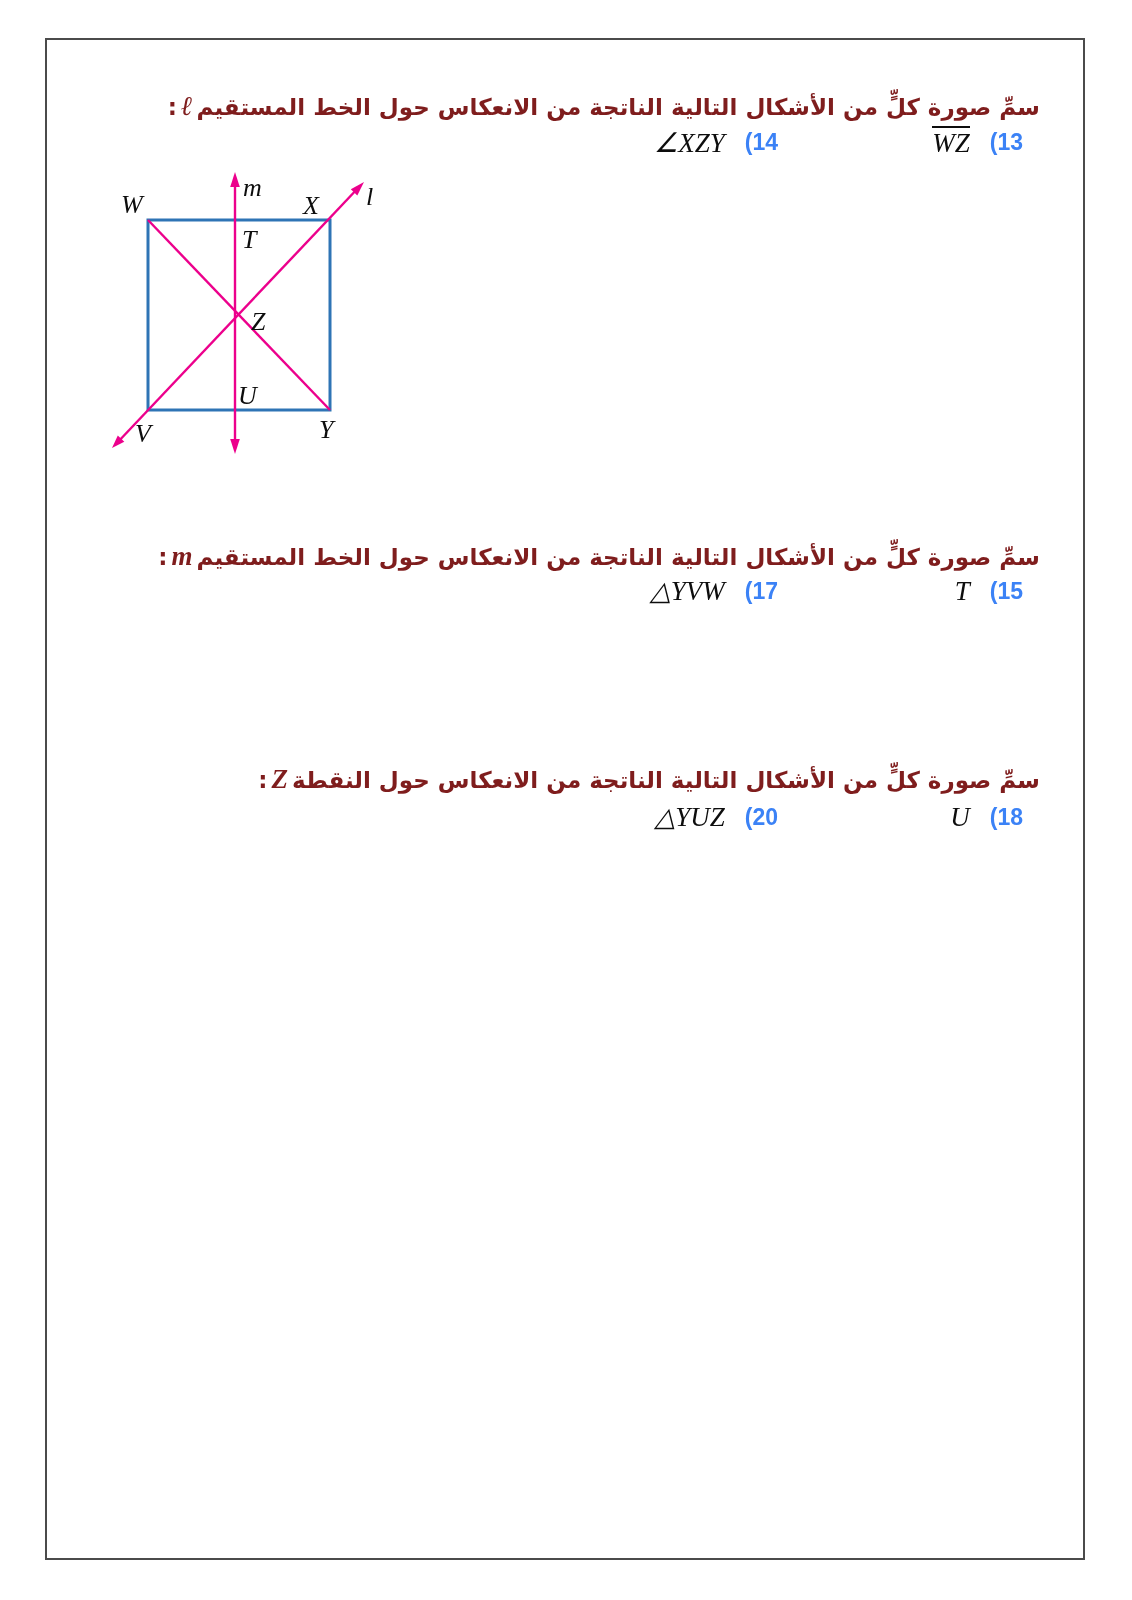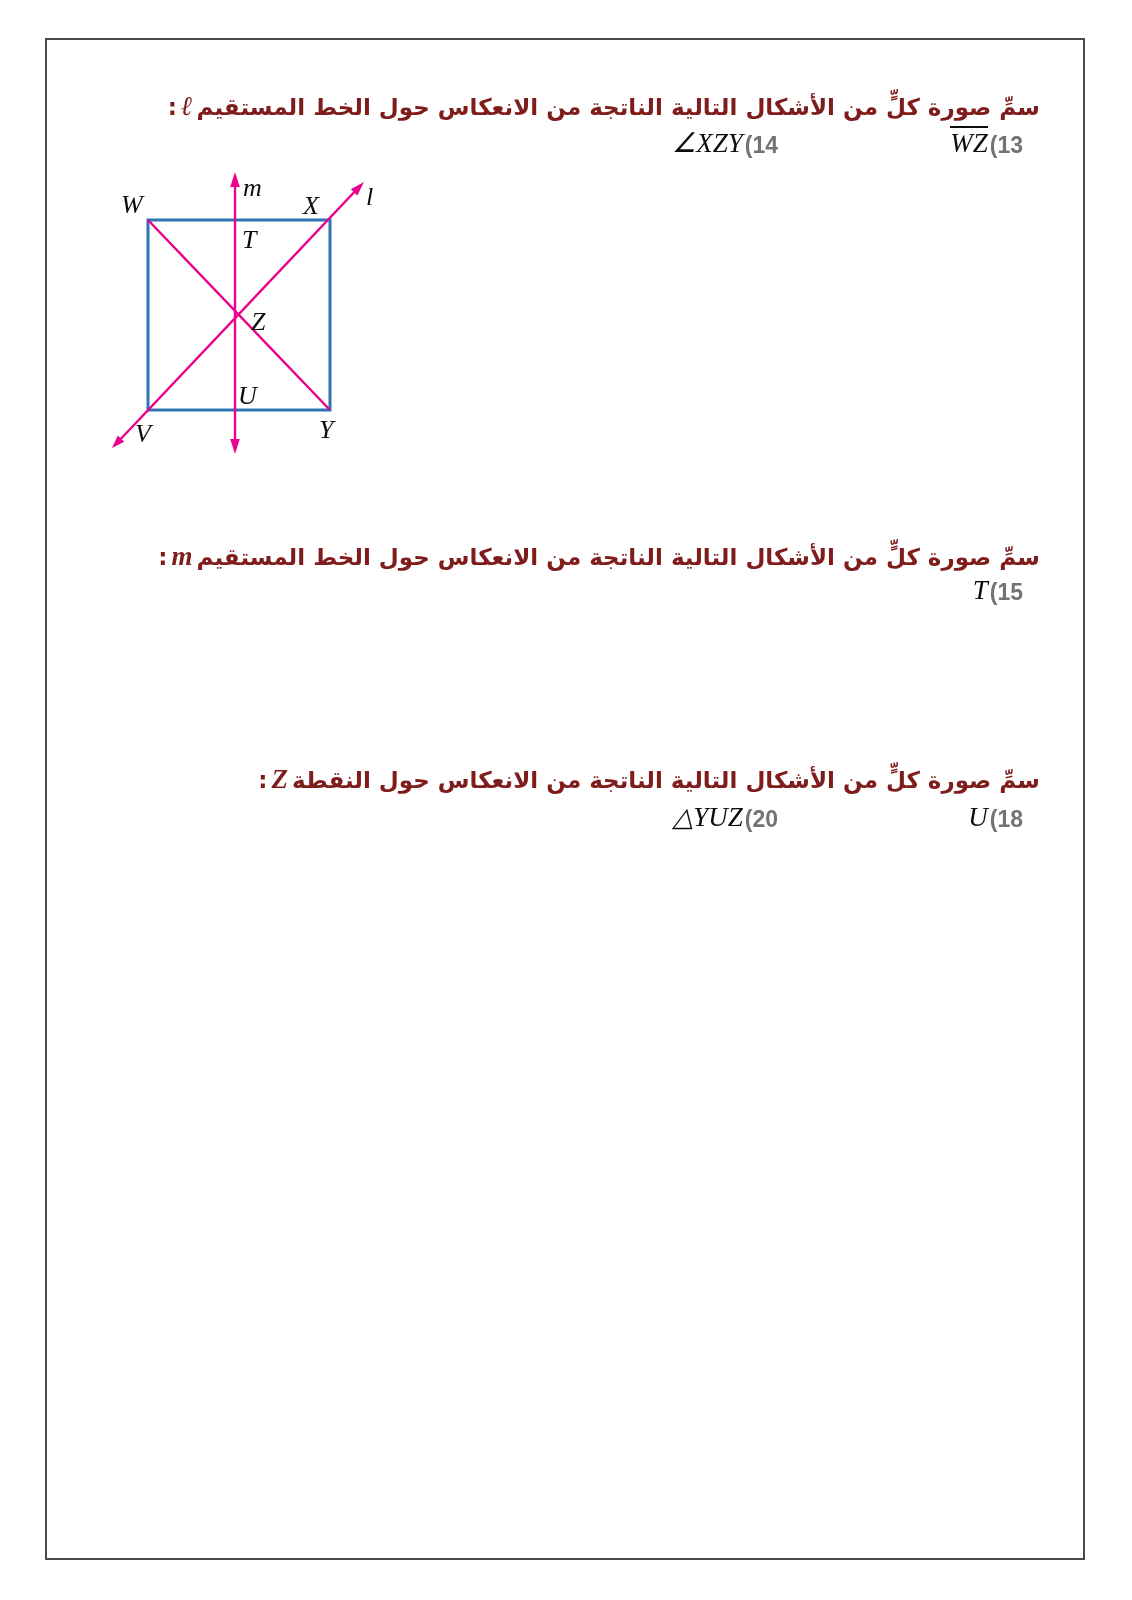--- a/index.html
+++ b/index.html
@@ -22,32 +22,32 @@
     font-family:"Liberation Serif", serif; font-style:italic; font-weight:bold;
     font-size:27px; padding:0 4px; display:inline-block;
   }
   .instruction .colon { font-size:23px; }
   .prob-row {
     position:absolute; right:95px; left:95px;
     direction:rtl; display:flex; justify-content:flex-start;
   }
   .prob {
     width:245px; box-sizing:border-box; padding-right:14px;
-    direction:ltr; display:flex; justify-content:flex-end; align-items:flex-end; gap:2px;
+    direction:ltr; display:flex; justify-content:flex-end; align-items:center; gap:20px;
   }
   .expr {
     font-family:"Liberation Serif", serif; font-style:italic;
     font-size:27px; color:#0d0d0d; white-space:nowrap;
   }
   .expr .ov {
     display:inline-block; border-top:2px solid #0d0d0d; padding-top:1px; line-height:1.1;
   }
   .num {
     font-family:"Liberation Sans", sans-serif; font-weight:700;
-    font-size:23px; color:#737373; white-space:nowrap;
+    font-size:23px; color:#3b82f6; white-space:nowrap;
   }
   .figure { position:absolute; left:85px; top:163px; }
   .sq  { fill:none; stroke:var(--square-color, #2E74B5); stroke-width:3; }
   .mag { stroke:var(--line-color, #EC008C); stroke-width:2.4; fill:none; }
   .magf{ fill:var(--line-color, #EC008C); stroke:none; }
   .lbl {
     font-family:"Liberation Serif", serif; font-style:italic;
     font-size:26px; fill:#0d0d0d;
   }
 </style>
@@ -98,20 +98,24 @@
 
 <p class="instruction" style="top:518px;">
   <span>سمِّ صورة كلٍّ من الأشكال التالية الناتجة من الانعكاس حول الخط المستقيم</span><span class="sym" dir="ltr">m</span><span class="colon">:</span>
 </p>
 
 <div class="prob-row" style="top:575px;">
   <div class="prob">
     <span class="expr">T</span>
     <span class="num">(15</span>
   </div>
+  <div class="prob">
+    <span class="expr">△YVW</span>
+    <span class="num">(17</span>
+  </div>
 </div>
 
 <p class="instruction" style="top:741px;">
   <span>سمِّ صورة كلٍّ من الأشكال التالية الناتجة من الانعكاس حول النقطة</span><span class="sym" dir="ltr">Z</span><span class="colon">:</span>
 </p>
 
 <div class="prob-row" style="top:801px;">
   <div class="prob">
     <span class="expr">U</span>
     <span class="num">(18</span>

